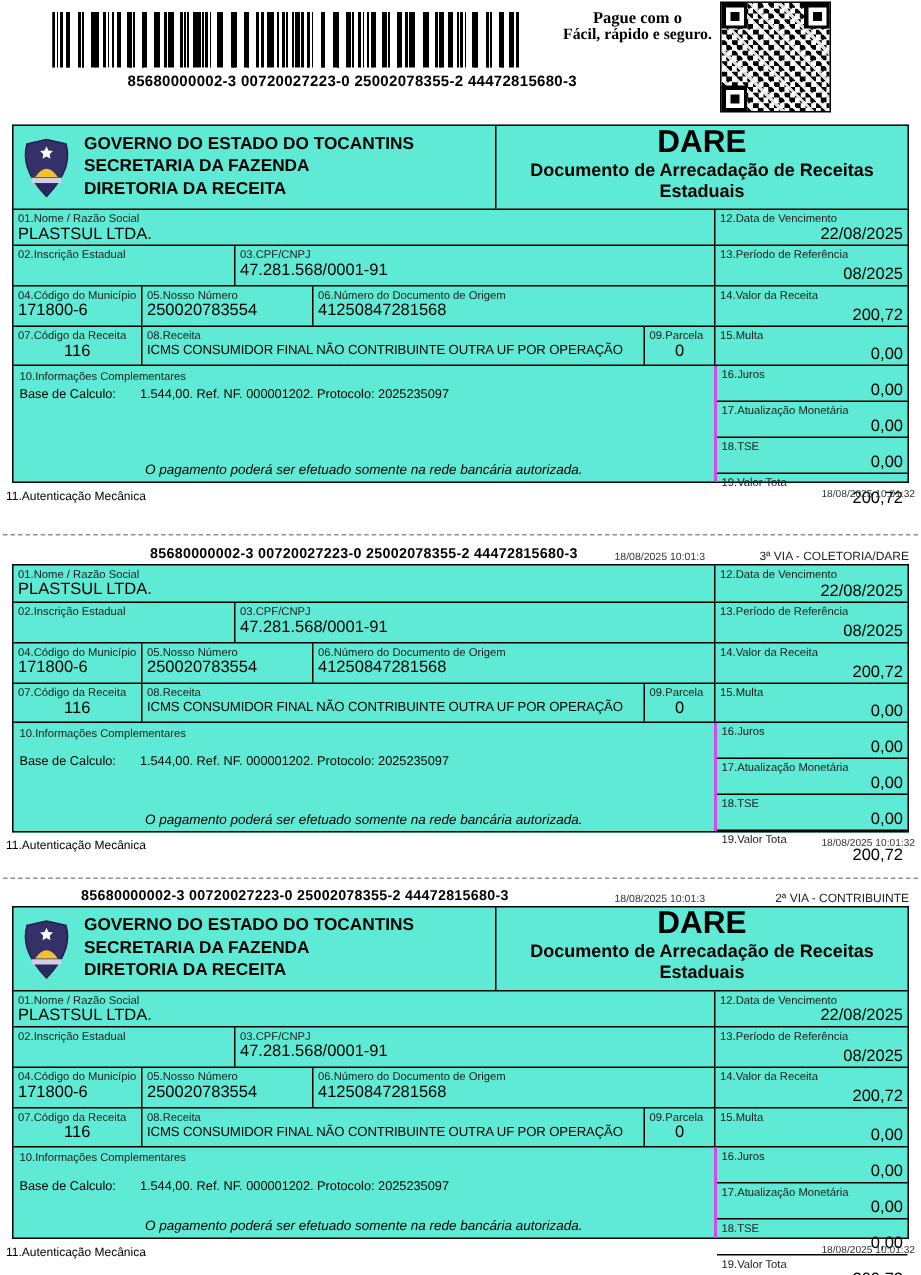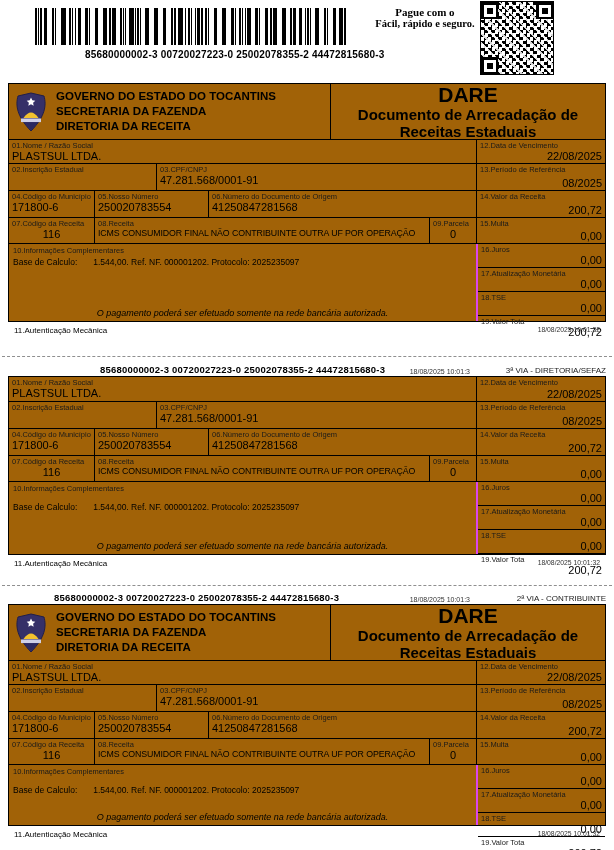--- a/index.html
+++ b/index.html
@@ -42,29 +42,29 @@
   .sep1 { top:356px; } .sep2 { top:585px; }
 
   .via-meta { display:flex; align-items:flex-end; height:11px; padding:0 8px; }
   .doc-number { font-size:9.5px; font-weight:bold; letter-spacing:.2px; }
   .via2 .doc-number { margin-left:92px; }
   .via3 .doc-number { margin-left:46px; }
   .meta-sp { flex:1; }
   .meta-ts { font-size:7px; color:#333; margin-right:14px; }
   .via-label { width:122px; text-align:right; font-size:8px; color:#222; }
 
-  .box { margin:1px 8px 0 8px; border:1.5px solid #000; background:#a16207; }
+  .box { margin:1px 8px 0 8px; border:1.5px solid #000; background:#5eead4; }
 
   
   .hdr-row { display:flex; height:55px; }
   .hdr-left { width:289px; display:flex; align-items:center; padding:2px 0 2px 5px; }
   .gov-text { margin-left:8px; font-weight:bold; font-size:11.5px; line-height:1.3; white-space:nowrap; }
   .hdr-right { flex:1; border-left:1px solid #000; display:flex; flex-direction:column; justify-content:flex-start; align-items:center; text-align:center;margin-left:32px; }
   .dare-title { font-size:21px; font-weight:bold; line-height:1; }
-  .dare-subtitle { font-size:15px; font-weight:bold; margin-top:1px; }
+  .dare-subtitle { font-size:12px; font-weight:bold; margin-top:1px; }
 
   
   .frow { display:flex; border-top:1px solid #000; }
   .cell { position:relative; padding:1px 3px; overflow:visible; }
   .cell + .cell { border-left:1px solid #000; }
   .lbl { font-size:7.5px; color:#1a1a1a; white-space:nowrap; }
   .val { font-size:11px; color:#000; white-space:nowrap; }
   .val-center { text-align:center; }
   .money { display:flex; flex-direction:column; justify-content:space-between; }
   .money .val { text-align:right; }
@@ -81,21 +81,21 @@
   .info-line { margin-top:2px; font-size:8.5px; }
   .via2 .info-line, .via3 .info-line { margin-top:9px; }
   .info-value { margin-left:16px; }
   .payment-note { position:absolute; left:0; right:0; bottom:3px; text-align:center; font-style:italic; font-size:9px; }
   .right-stack { width:129px; border-left:2px solid #d946ef; display:flex; flex-direction:column; }
   .right-stack .scell { flex:1; padding:1px 3px; display:flex; flex-direction:column; justify-content:space-between; }
   .right-stack .scell + .scell { border-top:1px solid #000; }
   .right-stack .val { text-align:right; }
   .h-info-1 { height:78px; } .h-info-2 { height:73px; } .h-info-3 { height:61px; }
 
-  .auth-row { display:flex; justify-content:space-between; align-items:flex-start; padding:0 14px; margin-top:4px; }
+  .auth-row { display:flex; justify-content:space-between; align-items:flex-start; padding:0 4px; margin-top:4px; }
   .auth-label { font-size:8px; }
   .auth-ts { font-size:6.8px; color:#333; }
 
   .logo { flex:0 0 auto; }
 </style>
 </head>
 <body>
 
 <div class="page">
 
@@ -234,21 +234,21 @@
     </div>
   </div>
 
   <div class="sep sep1"></div>
 
   <div class="via via2">
     <div class="via-meta">
       <span class="doc-number">85680000002-3 00720027223-0 25002078355-2 44472815680-3</span>
       <span class="meta-sp"></span>
       <span class="meta-ts">18/08/2025 10:01:3</span>
-      <span class="via-label">3ª VIA - DIRETORIA/SEFAZ</span>
+      <span class="via-label">3ª VIA - COLETORIA/DARE</span>
     </div>
     <div class="box">
       <div class="frow rh-nome" style="border-top:none;">
         <div class="cell c-nome">
           <div class="lbl">01.Nome / Razão Social</div>
           <div class="val">PLASTSUL LTDA.</div>
         </div>
         <div class="cell c-right money">
           <div class="lbl">12.Data de Vencimento</div>
           <div class="val">22/08/2025</div>

